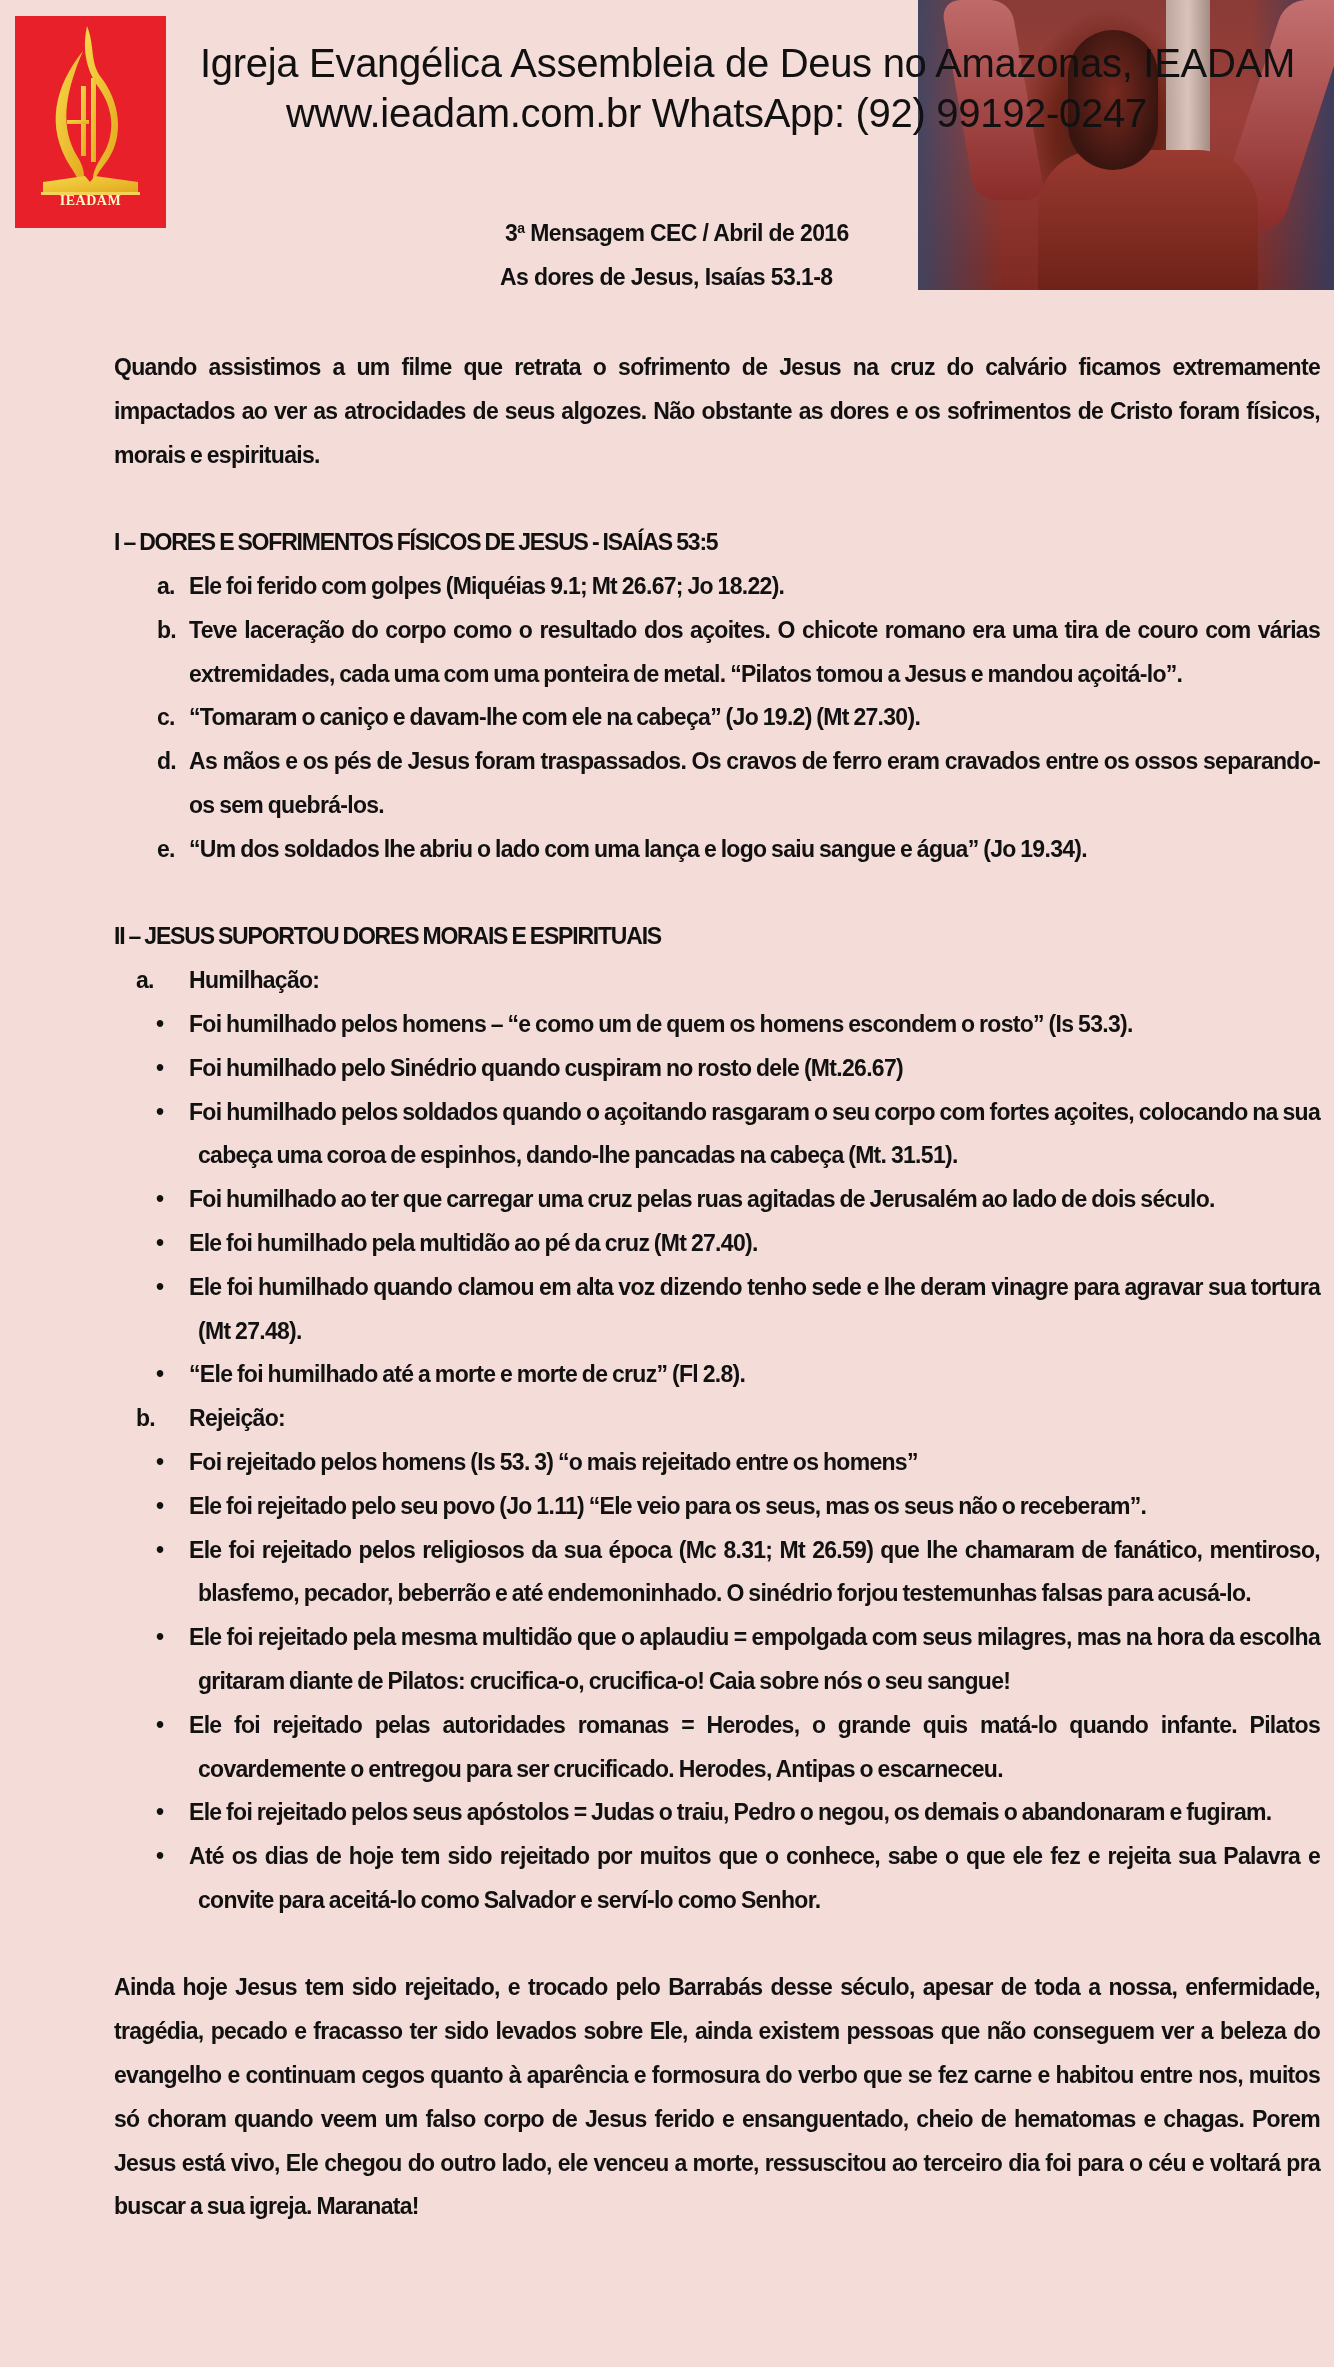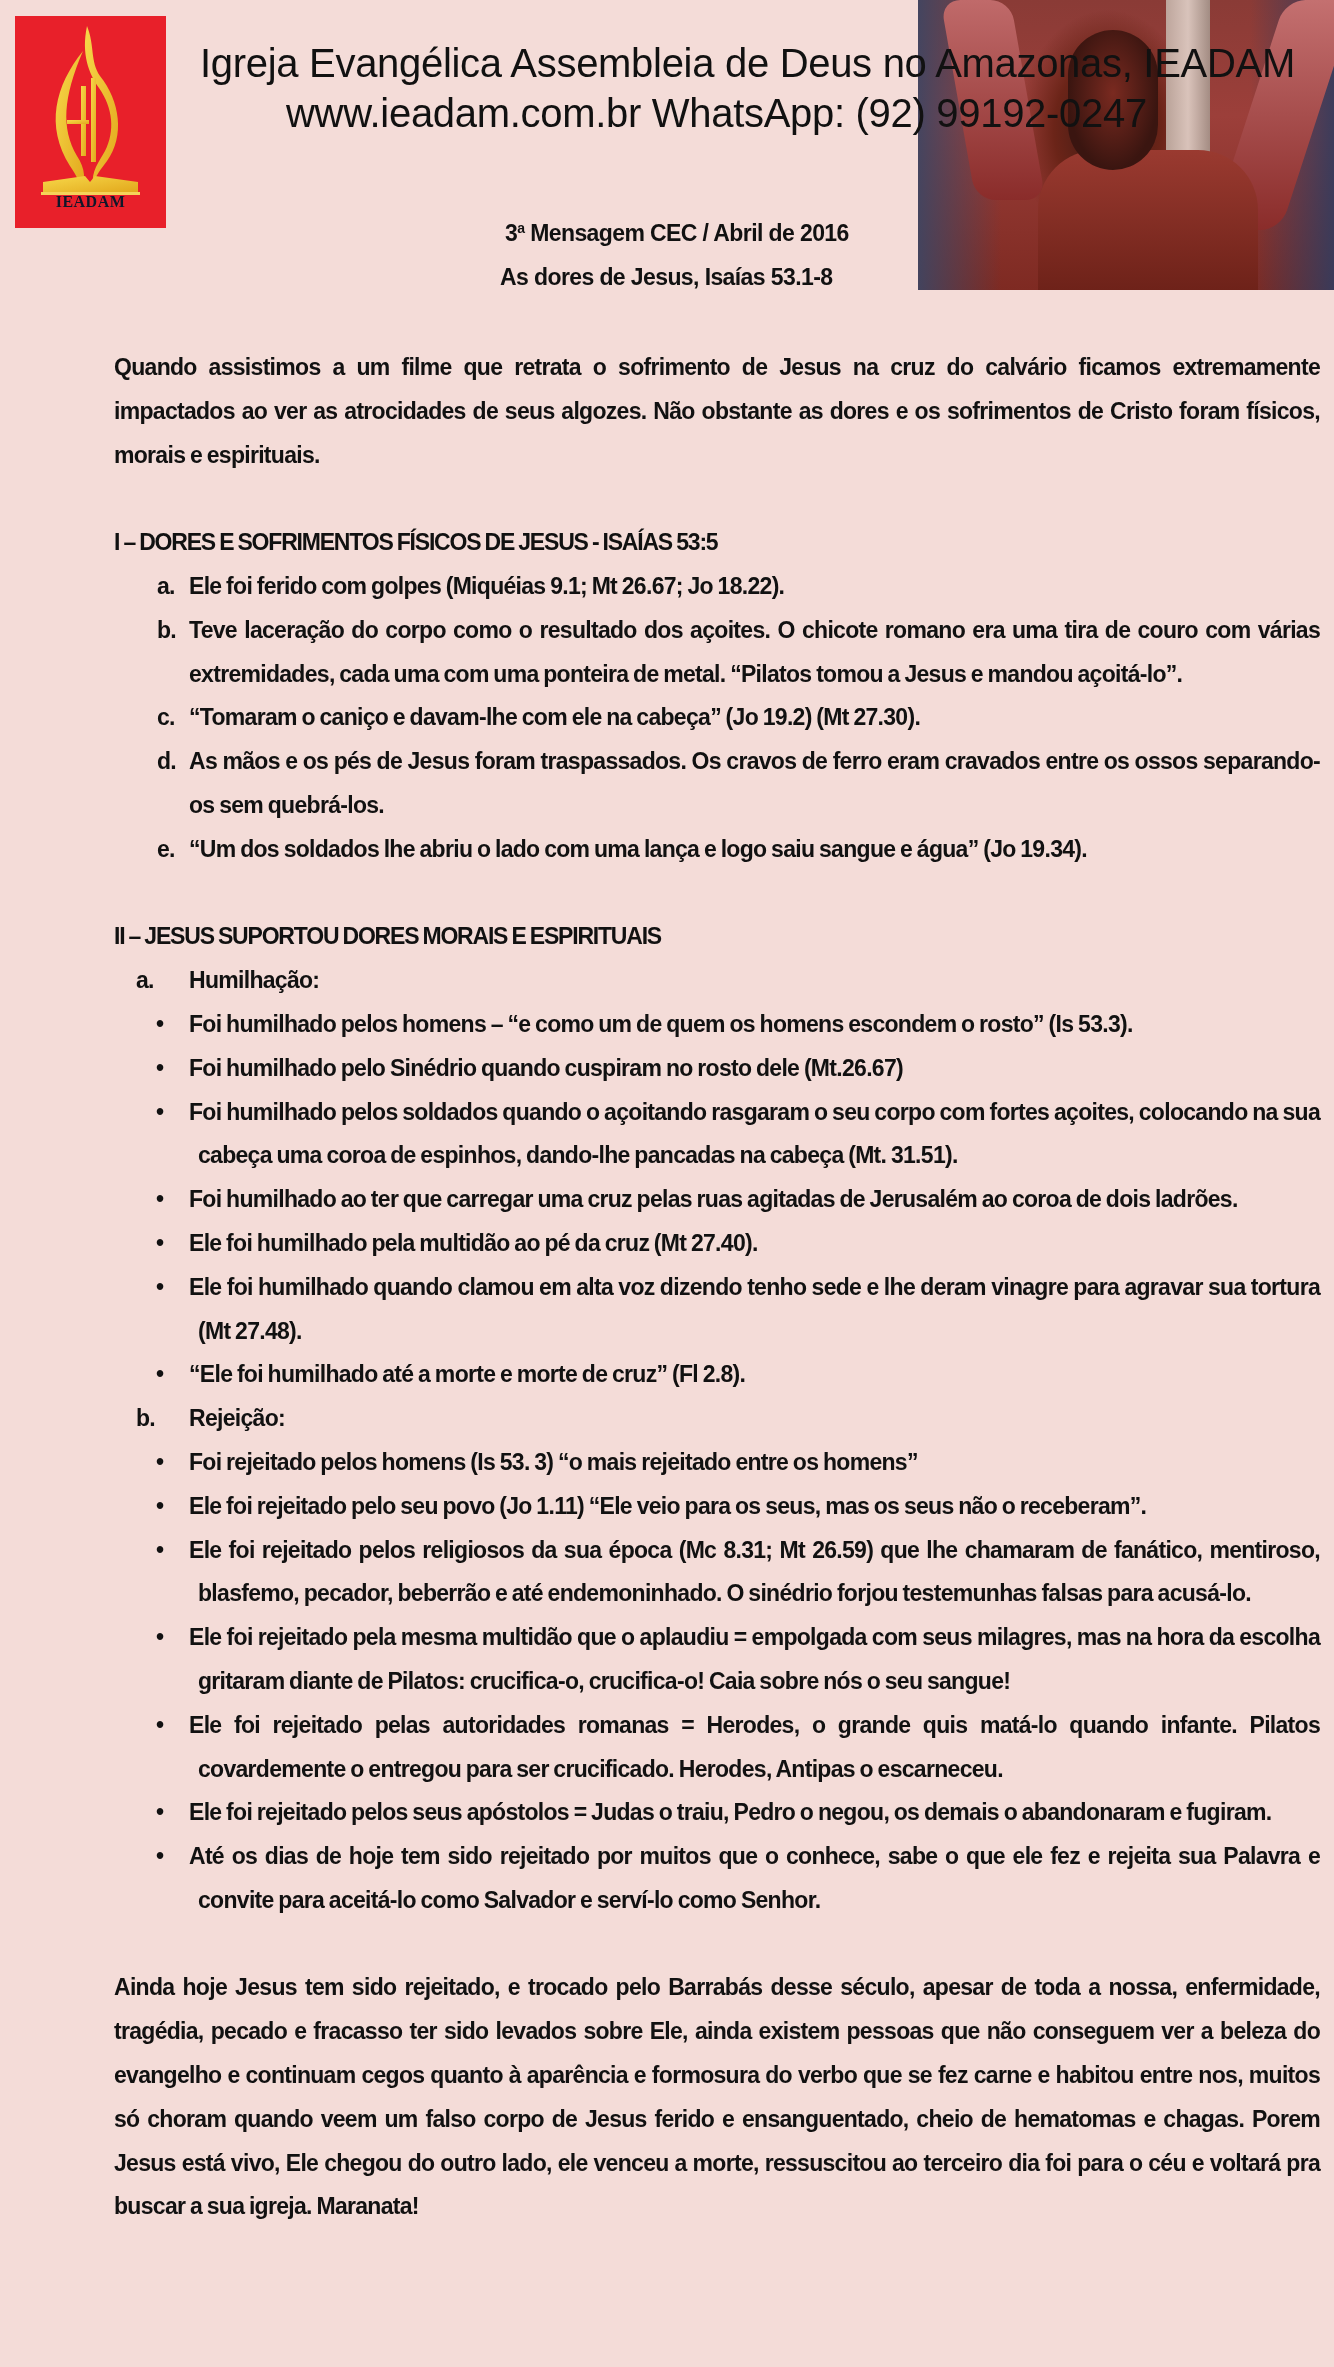--- a/index.html
+++ b/index.html
@@ -11,21 +11,21 @@
       color: #111;
     }
     .logo {
       position: absolute; left: 15px; top: 16px; width: 151px; height: 212px;
       background: #e8202a;
     }
     .logo svg { position: absolute; left: 0; top: 0; }
     .logo-text {
       position: absolute; left: 0; width: 151px; top: 177px; text-align: center;
       font-family: "Liberation Serif", "DejaVu Serif", serif; font-weight: bold;
-      font-size: 16px; color: #0f172a; letter-spacing: 0.5px;
+      font-size: 14px; color: #fef9c3; letter-spacing: 0.5px;
     }
     .photo {
       position: absolute; left: 918px; top: 0; width: 416px; height: 290px;
       background:
         linear-gradient(90deg, rgba(60,70,100,0.9) 0%, rgba(60,70,100,0.0) 20%, rgba(0,0,0,0) 80%, rgba(50,60,95,0.9) 100%),
         radial-gradient(ellipse 90px 120px at 190px 130px, #3a1a14 0%, #6b2418 60%, rgba(0,0,0,0) 100%),
         linear-gradient(180deg, #8a3b36 0%, #9c3f3a 40%, #7e2a22 100%);
     }
     .photo .post {
       position: absolute; left: 248px; top: 0; width: 44px; height: 290px;
@@ -139,21 +139,21 @@
   </div>
   <div class="gap"></div>
 
   <p class="sec-head">II – JESUS SUPORTOU DORES MORAIS E ESPIRITUAIS</p>
 
   <p class="sub-head"><span class="mk">a.</span><span>Humilhação:</span></p>
   <div>
     <p class="bullet"><span class="dot">•</span><span class="txt">Foi humilhado pelos homens – “e como um de quem os homens escondem o rosto” (Is 53.3).</span></p>
     <p class="bullet"><span class="dot">•</span><span class="txt">Foi humilhado pelo Sinédrio quando cuspiram no rosto dele (Mt.26.67)</span></p>
     <p class="bullet"><span class="dot">•</span><span class="txt">Foi humilhado pelos soldados quando o açoitando rasgaram o seu corpo com fortes açoites, colocando na sua cabeça uma coroa de espinhos, dando-lhe pancadas na cabeça (Mt. 31.51).</span></p>
-    <p class="bullet"><span class="dot">•</span><span class="txt">Foi humilhado ao ter que carregar uma cruz pelas ruas agitadas de Jerusalém ao coroa de dois ladrões.</span></p>
+    <p class="bullet"><span class="dot">•</span><span class="txt">Foi humilhado ao ter que carregar uma cruz pelas ruas agitadas de Jerusalém ao lado de dois século.</span></p>
     <p class="bullet"><span class="dot">•</span><span class="txt">Ele foi humilhado pela multidão ao pé da cruz (Mt 27.40).</span></p>
     <p class="bullet"><span class="dot">•</span><span class="txt">Ele foi humilhado quando clamou em alta voz dizendo tenho sede e lhe deram vinagre para agravar sua tortura (Mt 27.48).</span></p>
     <p class="bullet"><span class="dot">•</span><span class="txt">“Ele foi humilhado até a morte e morte de cruz” (Fl 2.8).</span></p>
   </div>
 
   <p class="sub-head"><span class="mk">b.</span><span>Rejeição:</span></p>
   <div>
     <p class="bullet"><span class="dot">•</span><span class="txt">Foi rejeitado pelos homens (Is 53. 3) “o mais rejeitado entre os homens”</span></p>
     <p class="bullet"><span class="dot">•</span><span class="txt">Ele foi rejeitado pelo seu povo (Jo 1.11) “Ele veio para os seus, mas os seus não o receberam”.</span></p>
     <p class="bullet"><span class="dot">•</span><span class="txt">Ele foi rejeitado pelos religiosos da sua época (Mc 8.31; Mt 26.59) que lhe chamaram de fanático, mentiroso, blasfemo, pecador, beberrão e até endemoninhado. O sinédrio forjou testemunhas falsas para acusá-lo.</span></p>

